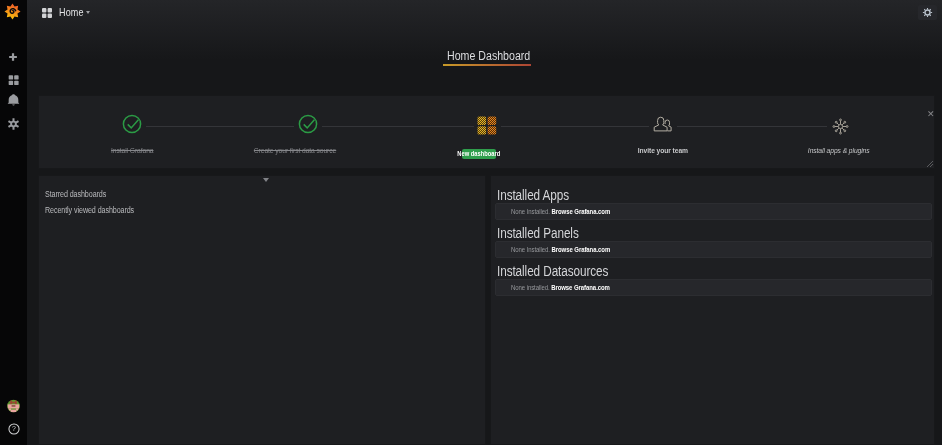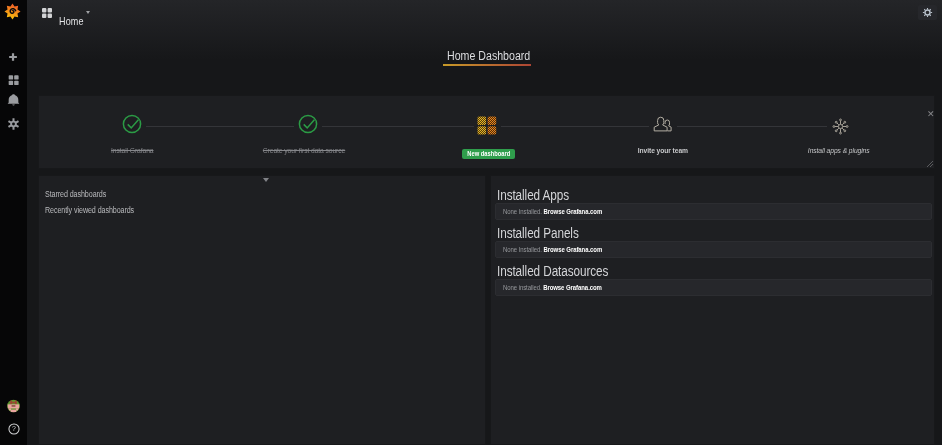--- a/index.html
+++ b/index.html
@@ -5,49 +5,49 @@
   html,body{margin:0;padding:0;}
   body{width:942px;height:445px;overflow:hidden;background:#161719;
        font-family:"Liberation Sans",sans-serif;position:relative;}
   .topgrad{position:absolute;left:27px;top:0;width:915px;height:60px;
        background:linear-gradient(180deg,#242528 0%,#161719 100%);}
   
   .sidemenu{position:absolute;left:0;top:0;width:27px;height:445px;background:#060607;z-index:5;}
   .s-ic{position:absolute;left:0;width:27px;text-align:center;color:#95979b;}
   
   .nav-grid{position:absolute;left:42px;top:8px;z-index:3;}
-  .nav-home{position:absolute;left:59px;top:15px;font-size:11px;color:#e3e4e6;z-index:3;letter-spacing:0.2px;}
+  .nav-home{position:absolute;left:59px;top:6px;font-size:11px;color:#e3e4e6;z-index:3;letter-spacing:0.2px;}
   .nav-caret{position:absolute;left:86px;top:11px;width:0;height:0;border-left:2.5px solid transparent;border-right:2.5px solid transparent;border-top:3.5px solid #9fa1a4;z-index:3;}
   .gearbtn{position:absolute;left:918px;top:5px;width:19px;height:15px;background:#26272b;border-radius:2px;z-index:3;display:flex;align-items:center;justify-content:center;}
   
   .title{position:absolute;left:447px;top:49px;font-size:12.5px;color:#dcdde0;z-index:2;white-space:nowrap;transform:scaleX(0.85);transform-origin:0 50%;}
   .underline{position:absolute;left:443px;top:64px;width:88px;height:2px;background:linear-gradient(to right,#c79a28,#ad4534);z-index:2;}
   
   .panel{position:absolute;background:#1e1f22;border:1px solid #17181a;box-sizing:border-box;}
   .banner{left:38px;top:95px;width:897px;height:74px;}
   .lpanel{left:38px;top:175px;width:448px;height:270px;}
   .rpanel{left:490px;top:175px;width:445px;height:270px;}
   
   .bline{position:absolute;height:1px;background:#343539;top:30px;}
   .bicon{position:absolute;top:18px;}
   .blabel{position:absolute;top:50px;font-size:8px;color:#c7c8ca;text-align:center;width:120px;letter-spacing:-0.1px;}
   .struck{color:#85868a;}
   .struck .sxc{text-decoration:line-through;}
   .sx{display:inline-block;transform:scaleX(0.84);transform-origin:0 50%;white-space:nowrap;}
   .sxc{display:inline-block;transform:scaleX(0.84);transform-origin:50% 50%;white-space:nowrap;}
-  .badge{position:absolute;left:423px;top:53px;width:53px;height:10px;background:#2f9e4c;border-radius:2px;color:#fff;
+  .badge{position:absolute;left:423px;top:53px;width:34px;height:10px;background:#2f9e4c;border-radius:2px;color:#fff;
      font-size:8px;font-weight:bold;line-height:10px;white-space:nowrap;display:flex;align-items:center;justify-content:center;}
   .bx{position:absolute;left:888px;top:14px;color:#86878a;font-size:9px;line-height:9px;}
   
   .lcaret{position:absolute;left:224px;top:2px;width:0;height:0;border-left:3px solid transparent;border-right:3px solid transparent;border-top:4px solid #808287;}
   .ltext{position:absolute;left:6px;font-size:8.5px;color:#b9babd;letter-spacing:-0.1px;}
   
   .rhead{position:absolute;left:6px;font-size:14px;color:#d4d5d8;letter-spacing:-0.1px;}
   .rrow{position:absolute;left:4px;width:437px;height:17px;background:#26272b;border:1px solid #2c2d31;box-sizing:border-box;
-     border-radius:2px;font-size:8px;color:#96989c;line-height:16px;padding-left:7px;letter-spacing:-0.1px;}
+     border-radius:2px;font-size:8px;color:#96989c;line-height:16px;padding-left:15px;letter-spacing:-0.1px;}
   .rrow b{color:#fff;font-weight:bold;}
   .rrow .sx{transform:scaleX(0.75);}
 </style>
 </head>
 <body>
 <div class="topgrad"></div>
 
 <svg class="nav-grid" width="10" height="10" viewBox="0 0 10 10">
   <g fill="#d2d3d5">
       <rect x="0" y="0" width="4.4" height="4.4" rx="1"></rect>
@@ -124,21 +124,21 @@
         <circle cx="8.5" cy="15.1" r="0.9"></circle>
         <circle cx="1.9" cy="8.5" r="0.9"></circle>
         <circle cx="15.1" cy="8.5" r="0.9"></circle>
       <circle cx="4.2" cy="4.2" r="0.9"></circle>
         <circle cx="12.8" cy="4.2" r="0.9"></circle>
         <circle cx="4.2" cy="12.8" r="0.9"></circle>
         <circle cx="12.8" cy="12.8" r="0.9"></circle>
     </g>
   </svg>
   <div class="blabel struck" style="left:33px;"><span class="sxc">Install Grafana</span></div>
-  <div class="blabel struck" style="left:205px;"><span class="sxc">Create your first data source</span></div>
+  <div class="blabel struck" style="left:196px;"><span class="sxc">Create your first data source</span></div>
   <div class="badge">
       <span class="sxc" style="transform:scaleX(0.72);">New dashboard</span>
     </div>
   <div class="blabel" style="left:564px;font-weight:bold;"><span class="sxc">Invite your team</span></div>
   <div class="blabel" style="left:740px;font-style:italic;"><span class="sxc">Install apps &amp; plugins</span></div>
   <svg style="position:absolute;right:1px;bottom:1px;" width="6" height="6" viewBox="0 0 6 6">
       <path d="M6 0 L0 6 M6 3 L3 6" stroke="#5a5b5e" stroke-width="1" fill="none"></path>
     </svg>
 </div>
 

